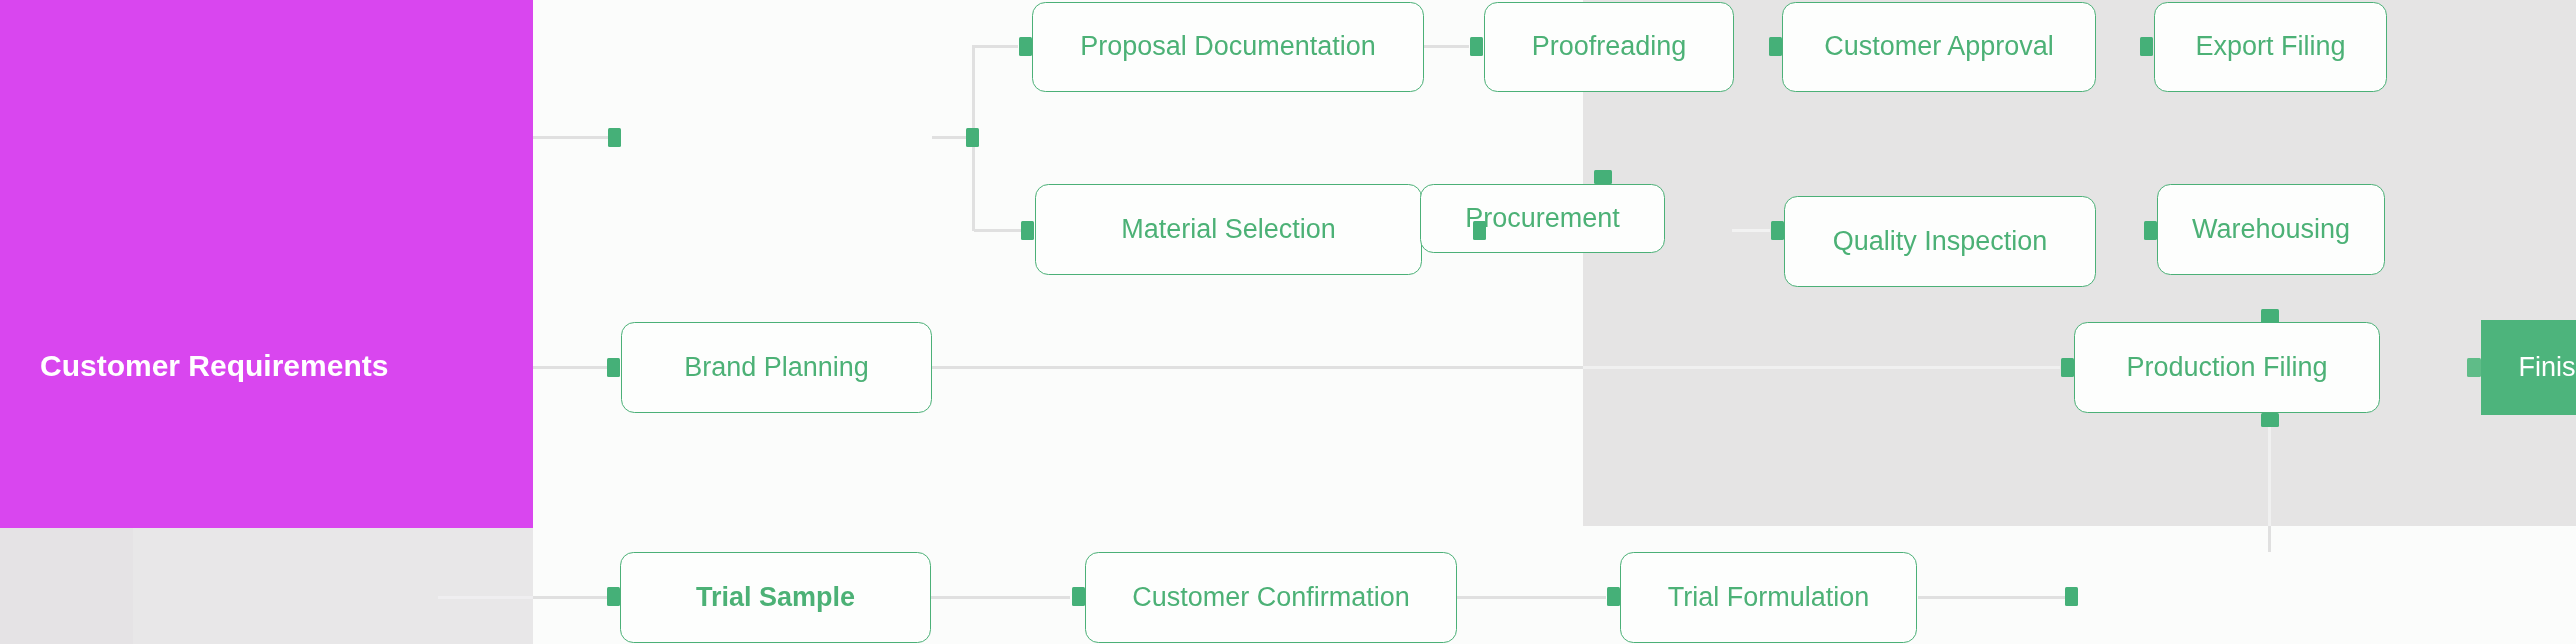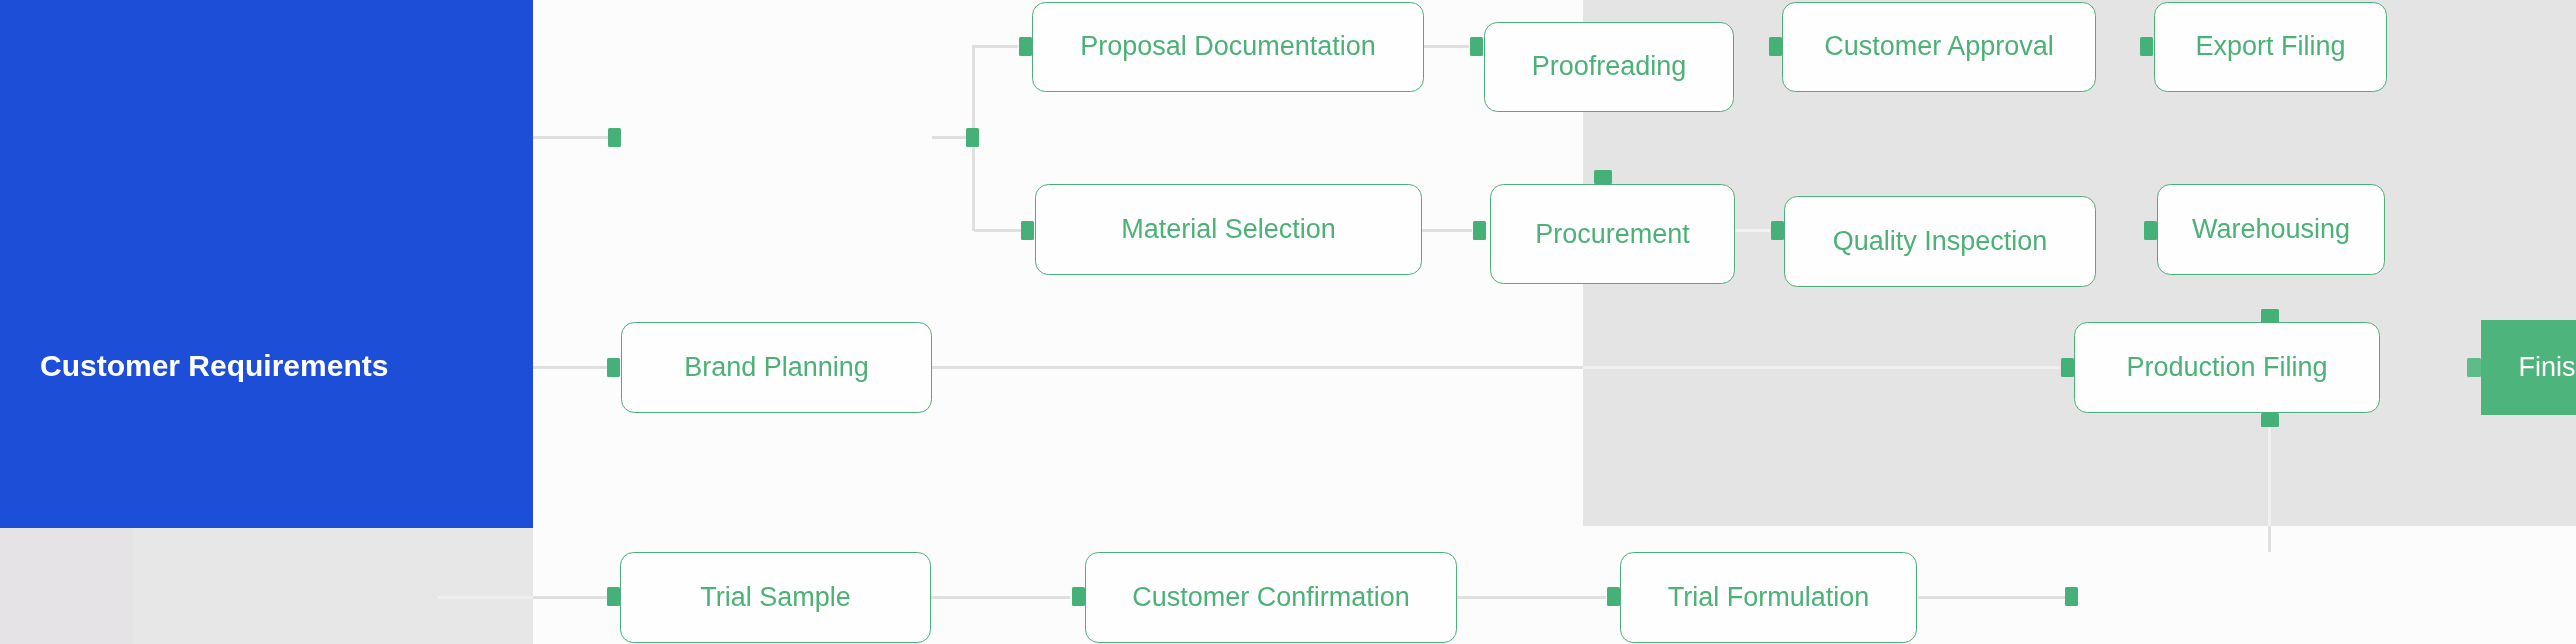--- a/index.html
+++ b/index.html
@@ -13,21 +13,21 @@
   .node{
     position:absolute;box-sizing:border-box;
     border:1.5px solid #4bb077;border-radius:13.4px;background:#fdfefd;
     display:flex;align-items:center;justify-content:center;
     color:#4cb176;font-size:27px;white-space:nowrap;
   }
   .node.solid{
     border:none;border-radius:0;background:#4db47c;color:#ffffff;
   }
   .node.hero{
-    border:none;border-radius:0;background:#1d4ed8;color:#ffffff;
+    border:none;border-radius:0;background:#d946ef;color:#ffffff;
     font-size:30px;font-weight:bold;
     align-items:flex-start;justify-content:flex-start;
     padding:349px 0 0 40px;
   }
   .handle{position:absolute;background:#45b078;border-radius:1.5px;}
 </style>
 </head>
 <body>
 
 <div id="canvas" style="width: 2658px; height: 645px; background: rgb(251, 252, 251);">
@@ -51,51 +51,51 @@
     <div class="edge" style="left: 533px; top: 596px; width: 74px; height: 2.6px; background: rgb(224, 224, 224);"></div>
     <div class="edge" style="left: 931px; top: 596px; width: 139px; height: 2.6px; background: rgb(224, 224, 224);"></div>
     <div class="edge" style="left: 1457px; top: 596px; width: 149px; height: 2.6px; background: rgb(224, 224, 224);"></div>
     <div class="edge" style="left: 1918px; top: 596px; width: 147px; height: 2.6px; background: rgb(224, 224, 224);"></div>
     <div class="node hero" style="left: 0px; top: 0px; width: 533px; height: 528px;">
       <span>Customer Requirements</span>
     </div>
     <div class="node" style="left: 1032px; top: 1.5px; width: 392px; height: 90px;">
       <span>Proposal Documentation</span>
     </div>
-    <div class="node" style="left: 1484px; top: 1.5px; width: 250px; height: 90px; margin-top: 20px;">
+    <div class="node" style="left: 1484px; top: 1.5px; width: 250px; height: 90px;">
       <span>Proofreading</span>
     </div>
     <div class="node" style="left: 1782px; top: 1.5px; width: 314px; height: 90px;">
       <span>Customer Approval</span>
     </div>
     <div class="node" style="left: 2154px; top: 1.5px; width: 233px; height: 90px;">
       <span>Export Filing</span>
     </div>
     <div class="node" style="left: 1035px; top: 184px; width: 387px; height: 91px;">
       <span>Material Selection</span>
     </div>
-    <div class="node" style="left: 1490px; top: 184px; width: 245px; height: 100px;">
+    <div class="node" style="left: 1420px; top: 184px; width: 245px; height: 69px;">
       <span>Procurement</span>
     </div>
     <div class="node" style="left: 1784px; top: 196px; width: 312px; height: 91px;">
       <span>Quality Inspection</span>
     </div>
     <div class="node" style="left: 2157px; top: 184px; width: 228px; height: 91px;">
       <span>Warehousing</span>
     </div>
     <div class="node" style="left: 621px; top: 322px; width: 311px; height: 91px;">
       <span>Brand Planning</span>
     </div>
     <div class="node" style="left: 2074px; top: 322px; width: 306px; height: 91px;">
       <span>Production Filing</span>
     </div>
     <div class="node solid" style="left: 2481px; top: 320px; width: 177px; height: 95px;">
       <span>Finished</span>
     </div>
-    <div class="node" style="left: 620px; top: 552px; width: 311px; height: 91px;">
+    <div class="node" style="left: 620px; top: 552px; width: 311px; height: 91px; font-weight: bold;">
       <span>Trial Sample</span>
     </div>
     <div class="node" style="left: 1085px; top: 552px; width: 372px; height: 91px;">
       <span>Customer Confirmation</span>
     </div>
     <div class="node" style="left: 1620px; top: 552px; width: 297px; height: 91px;">
       <span>Trial Formulation</span>
     </div>
     <div class="handle" style="left: 608px; top: 128px; width: 13.4px; height: 18.5px; background: rgb(69, 176, 120);"></div>
     <div class="handle" style="left: 966px; top: 128px; width: 13.4px; height: 18.5px; background: rgb(69, 176, 120);"></div>

